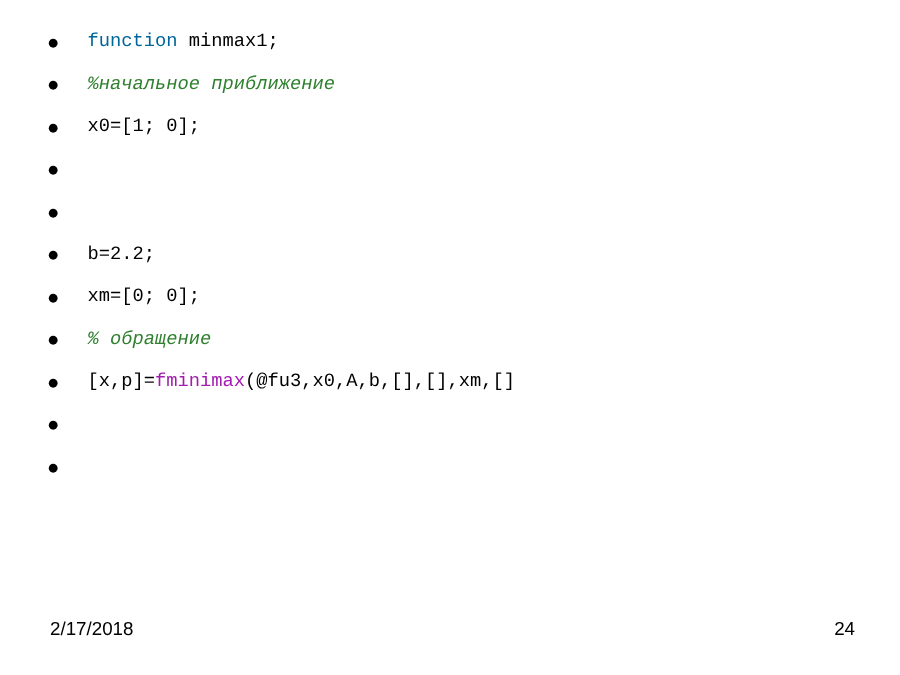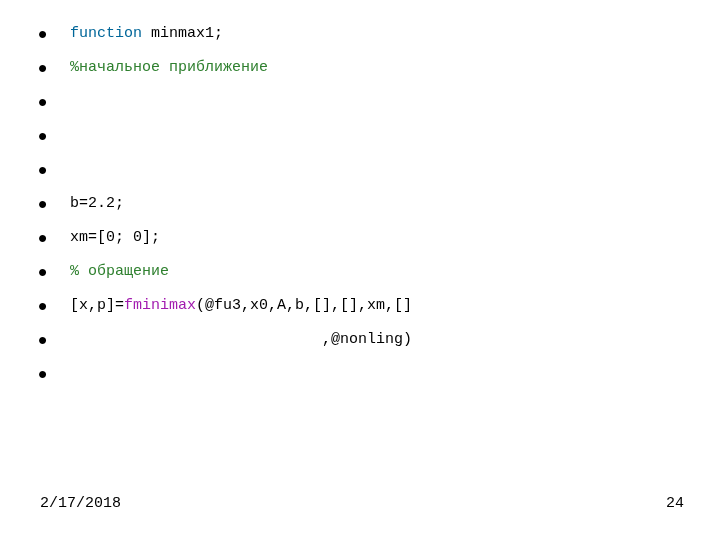--- a/index.html
+++ b/index.html
@@ -3,39 +3,40 @@
 <meta charset="utf-8">
 <style>
   * { margin: 0; padding: 0; box-sizing: border-box; }
   html, body { width: 720px; height: 540px; background: #fff; font-family: "Courier New", monospace; color: #000; }
   .slide { width: 720px; height: 540px; position: relative; padding: 20px 30px 0 30px; }
   ul { list-style: none; }
   li { display: flex; align-items: flex-start; margin-bottom: 6px; }
   .bullet { font-family: Arial, sans-serif; width: 40px; flex-shrink: 0; font-size: 26px; line-height: 28px; padding-left: 8px; }
   .line { font-size: 15px; line-height: 28px; white-space: pre; }
   .kw-fn { color: #006699; }
-  .kw-cmt { color: #2f802f; }
+  .kw-cmt { color: #2f802f; font-style: italic; }
   .kw-call { color: #a21caf; }
-  .footer { position: absolute; left: 40px; right: 36px; bottom: 28px; display: flex; justify-content: space-between; font-family: Liberation Mono, monospace; font-size: 15px; }
+  .footer { position: absolute; left: 40px; right: 36px; bottom: 28px; display: flex; justify-content: space-between; font-family: Liberation Sans, sans-serif; font-size: 15px; }
 </style>
 </head>
 <body>
 
 <div class="slide">
   <ul id="code-list">
       <li>
         <span class="bullet">•</span>
         <span class="line"><span class="kw-fn">function </span><span>minmax1;</span></span>
       </li>
       <li>
         <span class="bullet">•</span>
         <span class="line"><span class="kw-cmt">%начальное приближение</span></span>
       </li>
       <li>
         <span class="bullet">•</span>
+        <span class="line"><span>x0=[1; 0];</span></span>
       </li>
       <li>
         <span class="bullet">•</span>
       </li>
       <li>
         <span class="bullet">•</span>
       </li>
       <li>
         <span class="bullet">•</span>
         <span class="line"><span>b=2.2;</span></span>
@@ -47,21 +48,20 @@
       <li>
         <span class="bullet">•</span>
         <span class="line"><span class="kw-cmt">% обращение</span></span>
       </li>
       <li>
         <span class="bullet">•</span>
         <span class="line"><span>[x,p]=</span><span class="kw-call">fminimax</span><span>(@fu3,x0,A,b,[],[],xm,[]</span></span>
       </li>
       <li>
         <span class="bullet">•</span>
-        <span class="line"><span>                            ,@nonling)</span></span>
       </li>
       <li>
         <span class="bullet">•</span>
       </li>
     </ul>
   <div class="footer">
     <span>2/17/2018</span>
     <span>24</span>
   </div>
 </div>

